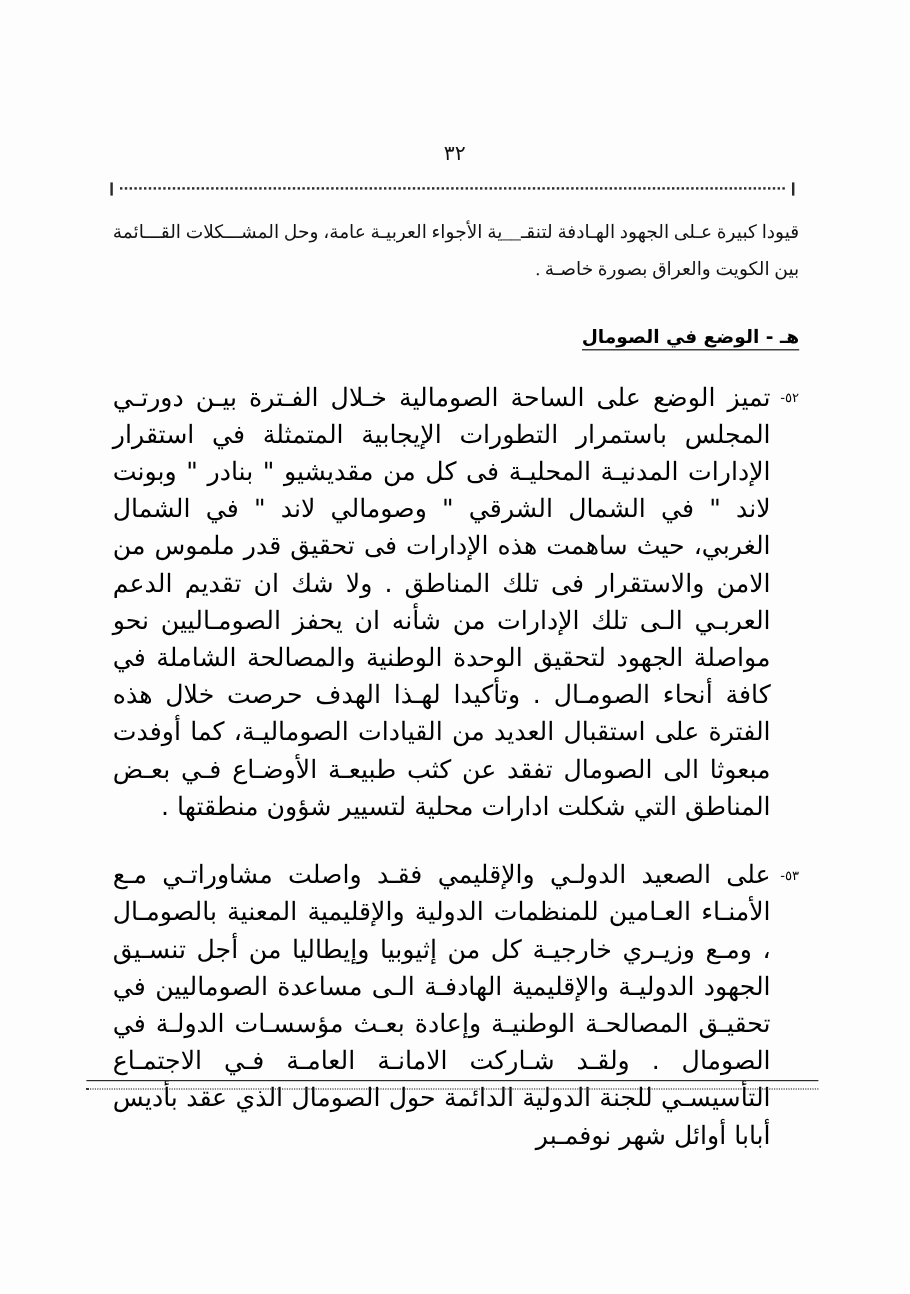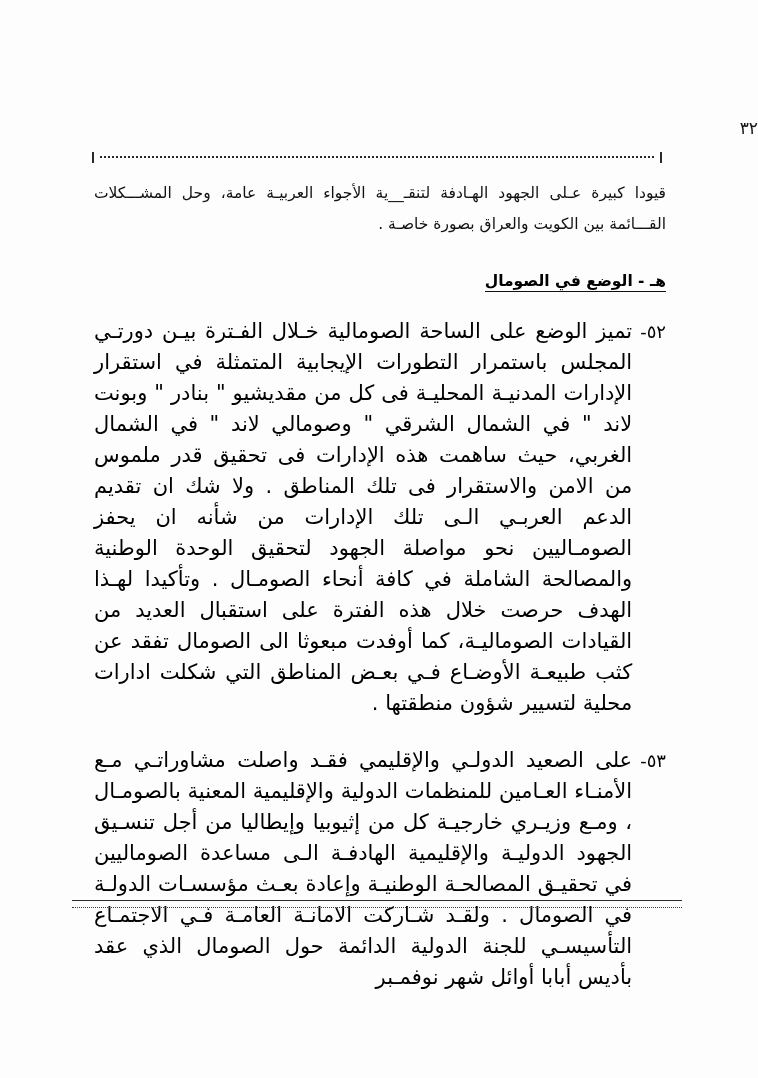--- a/index.html
+++ b/index.html
@@ -19,20 +19,21 @@
     position: absolute;
     inset: 0;
     background: #fdfdfd;
   }
   
   .page-number {
     position: absolute;
     top: 118px;
     left: 0;
     right: 0;
+    text-align: center;
     font-size: 17px;
     letter-spacing: 3px;
     font-family: "DejaVu Sans", sans-serif;
     color: #111;
   }
   
   .rule-top {
     position: absolute;
     top: 152px;
     left: 92px;
@@ -101,20 +102,21 @@
     text-align: justify;
     direction: rtl;
   }
   p.para {
     margin: 0 0 0 0;
     font-size: 15.5px;
     line-height: 31px;
     color: #121212;
     text-align: justify;
     text-justify: inter-word;
+    font-family: Liberation Serif, serif;
   }
 
   .spacer-lg { height: 26px; }
   .spacer-md { height: 20px; }
 
   
   .subheading {
     font-size: 15.5px;
     line-height: 30px;
     font-weight: bold;
@@ -128,21 +130,21 @@
 
   
   .item {
     display: flex;
     flex-direction: row;
     align-items: flex-start;
     gap: 8px;
   }
   .item-num {
     flex: 0 0 auto;
-    font-size: 18px;
+    font-size: 11px;
     line-height: 31px;
     white-space: nowrap;
     padding-top: 0px;
     letter-spacing: 1px;
   }
   .item-body {
     flex: 1 1 auto;
     font-size: 21px;
     line-height: 31px;
     text-align: justify;

